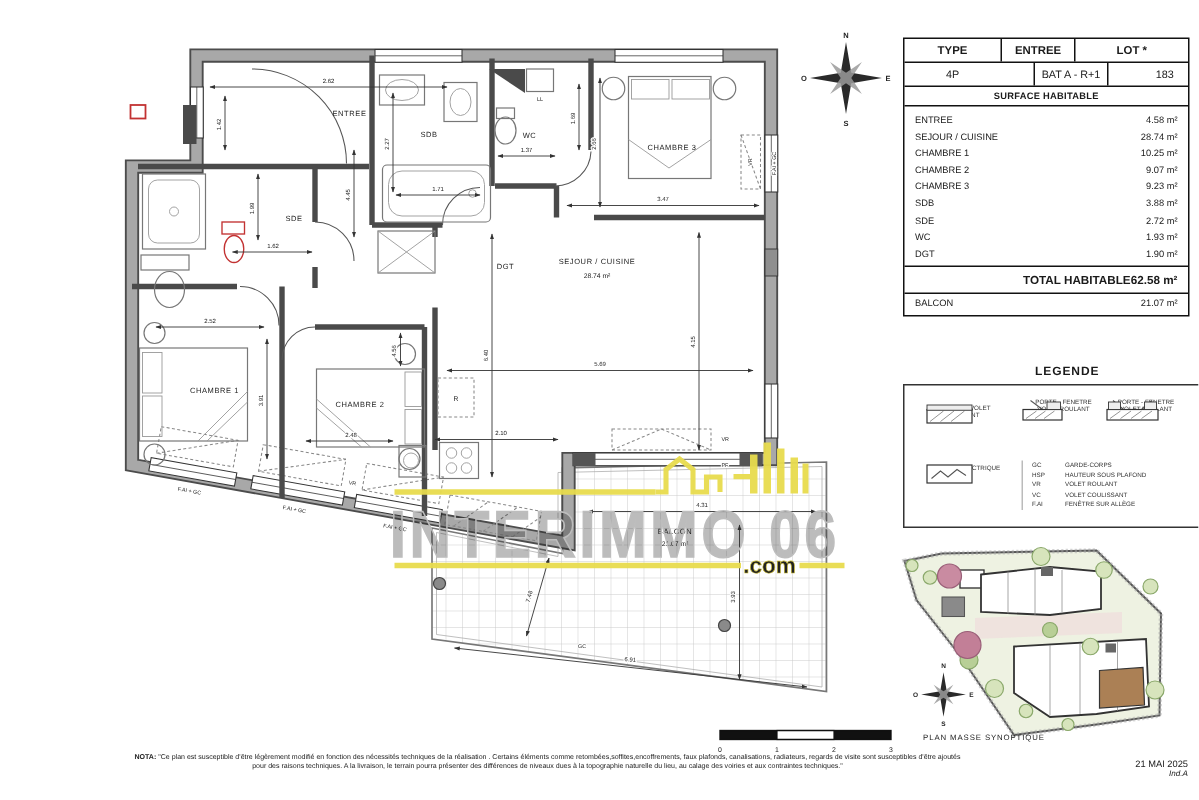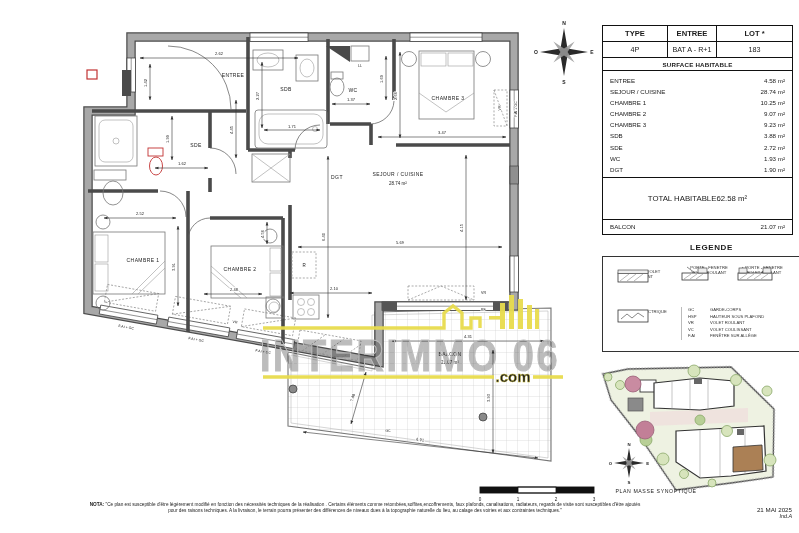--- a/index.html
+++ b/index.html
@@ -16,28 +16,28 @@
   .furnl{fill:none;stroke:#999;stroke-width:.6;}
   .part{stroke:#4a4a4a;stroke-width:3.6;}
   .door{fill:none;stroke:#555;stroke-width:.7;}
   .dash{fill:none;stroke:#888;stroke-width:.7;stroke-dasharray:2,1.6;}
   .win{fill:#fff;stroke:#333;stroke-width:.7;}
   
   .panel{position:absolute;left:602px;top:25px;width:191px;}
   .t1{border:1.4px solid #111;background:#fff;}
   .hrow,.vrow{display:flex;text-align:center;}
   .hrow{font-weight:bold;font-size:7.6px;border-bottom:1px solid #111;}
-  .vrow{font-size:7.2px;border-bottom:1px solid #111;}
+  .vrow{font-size:7.2px;border-bottom:1px solid #111;gap:22px;}
   .c1{width:64px;padding:3px 0;}
   .c2{width:48px;padding:3px 0;border-left:1px solid #111;border-right:1px solid #111;}
   .c3{flex:1;padding:3px 0;}
   .shead{font-weight:bold;font-size:6.2px;text-align:center;padding:2.5px 0;border-bottom:1px solid #111;letter-spacing:.2px;}
   .rows{padding:4px 7px 2px 7px;}
   .srow{display:flex;justify-content:space-between;font-size:6.2px;line-height:11.1px;}
-  .trow{border-top:1.6px solid #111;display:flex;justify-content:center;font-weight:normal;font-size:7.8px;padding:16px 7px;}
+  .trow{border-top:1.6px solid #111;display:flex;justify-content:flex-end;font-weight:bold;font-size:7.8px;padding:4px 7px;}
   .brow{border-top:1px solid #111;display:flex;justify-content:space-between;font-size:6.2px;padding:3.5px 7px;}
   
   .legend{position:absolute;left:602px;top:243px;width:219px;}
   .ltitle{text-align:center;font-weight:bold;font-size:8px;letter-spacing:.6px;}
   .lbox{border:1px solid #333;height:94px;margin-top:4px;position:relative;background:#fff;}
   .licon{position:absolute;text-align:center;font-size:4.2px;line-height:5.4px;color:#333;}
   .abbrs{position:absolute;left:78px;top:50px;width:110px;font-size:4.2px;line-height:6.6px;color:#333;border-left:1px solid #bbb;padding-left:6px;}
   .abrow{display:flex;}
   .ab{width:22px;}
   

